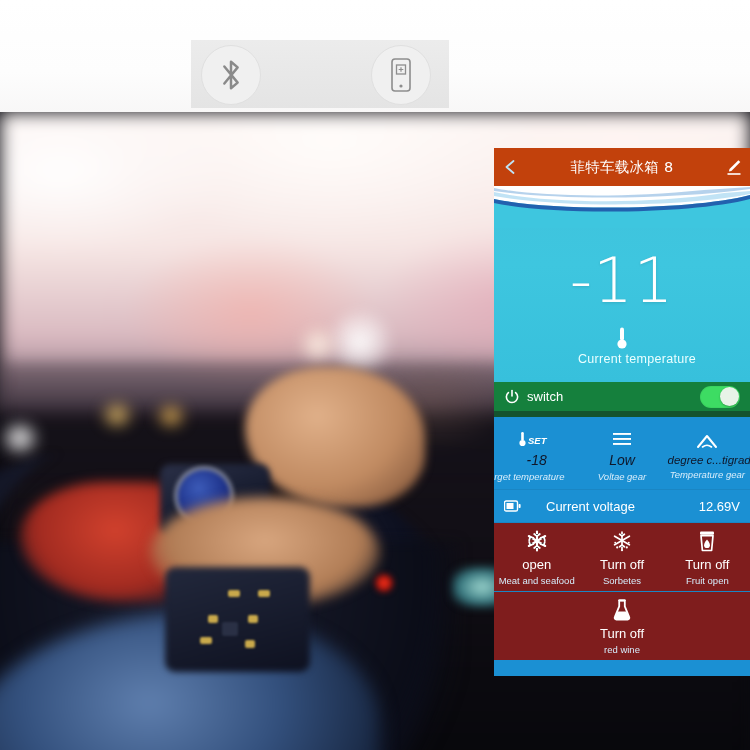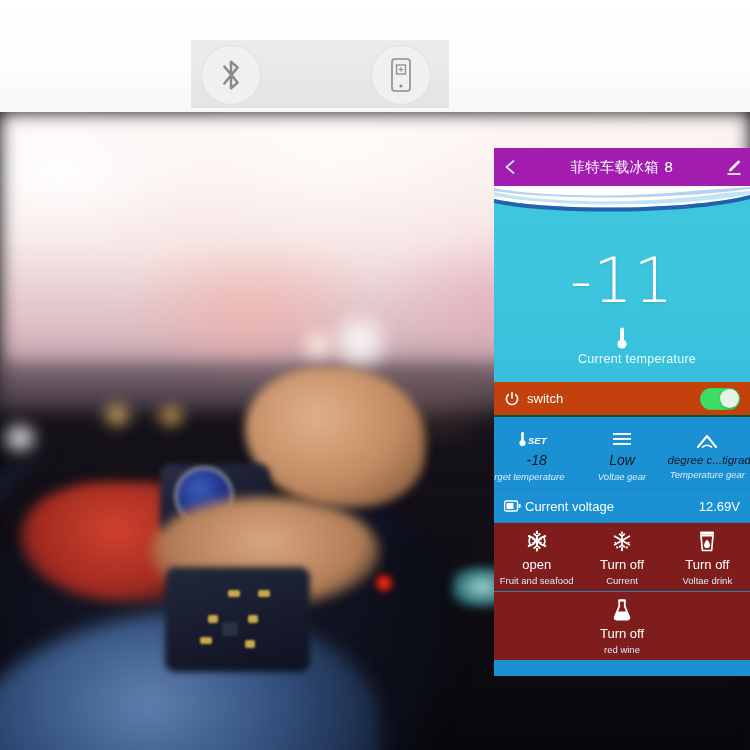--- a/index.html
+++ b/index.html
@@ -129,21 +129,21 @@
     font-size:38px;font-weight:bold;color:#161616;letter-spacing:-1px;margin-left:6px;
     font-family:"Liberation Sans","DejaVu Sans",sans-serif;line-height:1;
   }
 
   
   .app{
     position:absolute;left:494px;top:148px;width:256px;height:528px;overflow:hidden;
     background:#1b90d3;
   }
   .app-header{
-    position:relative;height:38px;background:#a21caf;display:flex;align-items:center;
+    position:relative;height:38px;background:#c2410c;display:flex;align-items:center;
   }
   .hdr-back{position:absolute;left:6px;top:9px;width:20px;height:20px;display:flex;align-items:center;justify-content:center;}
   .hdr-title{
     flex:1;text-align:center;color:#fff;font-size:14.5px;letter-spacing:.3px;
     font-family:"DejaVu Sans","Liberation Sans",sans-serif;
   }
   .hdr-edit{position:absolute;right:6px;top:9px;width:20px;height:20px;}
 
   .hero{
     position:relative;height:196px;
@@ -157,22 +157,22 @@
     font-family:"DejaVu Sans","Liberation Sans",sans-serif;
     text-shadow:0 1px 3px rgba(0,0,0,.12);
   }
   .hero-thermo{position:absolute;left:0;top:140px;width:100%;display:flex;justify-content:center;}
   .hero-label{
     position:absolute;left:15px;top:166px;width:100%;text-align:center;
     color:#eaffff;font-size:12.5px;letter-spacing:.3px;
   }
 
   .row-switch{
-    height:35px;background:#c2410c;display:flex;align-items:center;
-    padding:0 10px;box-sizing:border-box;border-bottom:2px solid #14532d;
+    height:35px;background:#15803d;display:flex;align-items:center;
+    padding:0 10px;box-sizing:border-box;border-bottom:6px solid #14532d;
   }
   .row-switch .lbl{color:#fff;font-size:13px;margin-left:7px;flex:1;}
   .toggle{
     width:40px;height:22px;border-radius:11px;background:#3ddc63;position:relative;flex:0 0 auto;
     box-shadow:inset 0 0 0 1px rgba(0,0,0,.04);
   }
   .toggle .knob{
     position:absolute;right:1.5px;top:1.5px;width:19px;height:19px;border-radius:50%;
     background:#e8f3e8;box-shadow:0 1px 2px rgba(0,0,0,.25);
   }
@@ -187,21 +187,21 @@
   .gear .ic{height:22px;display:flex;align-items:flex-end;justify-content:center;}
   .gear .val{color:#0f172a;font-size:14px;margin-top:5px;white-space:nowrap;}
   .gear .cap{color:#d8edfb;font-size:9.5px;margin-top:3px;white-space:nowrap;}
   .gear.g1 .cap{margin-left:-20px;}
   .gear.g3 .val{font-size:11.5px;margin-left:10px;}
 
   .row-volt{
     height:33px;background:#1b90d3;display:flex;align-items:center;
     padding:0 10px;box-sizing:border-box;border-bottom:1px solid #1a86c4;
   }
-  .row-volt .lbl{color:#fff;font-size:13px;margin-left:4px;flex:1;}
+  .row-volt .lbl{color:#fff;font-size:13px;margin-left:25px;flex:1;}
   .row-volt .val{color:#ffffff;font-size:13px;}
 
   .row-modes{
     height:68px;background:#7f1d1d;display:flex;border-bottom:1px solid #1a86c4;
   }
   .row-modes.single{justify-content:center;border-bottom:none;}
   .mode{
     flex:1;display:flex;flex-direction:column;align-items:center;justify-content:center;
   }
   .row-modes.single .mode{flex:0 0 34%;}
@@ -376,21 +376,21 @@
               <path d="M9.2 5 L12 7.2 L14.8 5"></path>
               <path d="M9.2 19 L12 16.8 L14.8 19"></path>
               <path d="M4.2 11.2 L5.2 8 L8.4 8.9"></path>
               <path d="M19.8 12.8 L18.8 16 L15.6 15.1"></path>
               <path d="M4.2 12.8 L5.2 16 L8.4 15.1"></path>
               <path d="M19.8 11.2 L18.8 8 L15.6 8.9"></path>
             </g>
           </svg>
         </div>
         <div class="val">open</div>
-        <div class="cap">Fruit and seafood</div>
+        <div class="cap">Meat and seafood</div>
       </div>
 
       <div class="mode">
         <div class="ic">
           <svg width="24" height="24" viewBox="0 0 24 24">
             <g stroke="#ffffff" stroke-width="1.7" stroke-linecap="round">
               <path d="M12 3 V20"></path>
               <path d="M4.6 7.2 L19.4 15.8"></path>
               <path d="M19.4 7.2 L4.6 15.8"></path>
               <path d="M9.6 5.2 L12 7 L14.4 5.2"></path>
@@ -399,33 +399,33 @@
             <g fill="#ffffff">
               <circle cx="7.2" cy="18.4" r="1.1"></circle>
               <circle cx="12" cy="21.2" r="1.1"></circle>
               <circle cx="16.8" cy="18.4" r="1.1"></circle>
               <circle cx="5.2" cy="13.6" r=".9"></circle>
               <circle cx="18.8" cy="13.6" r=".9"></circle>
             </g>
           </svg>
         </div>
         <div class="val">Turn off</div>
-        <div class="cap">Current</div>
+        <div class="cap">Sorbetes</div>
       </div>
 
       <div class="mode">
         <div class="ic">
           <svg width="22" height="24" viewBox="0 0 22 24">
             <rect x="4" y="2.5" width="14" height="3.2" rx="1" fill="#ffffff"></rect>
             <path d="M5 6.6 H17 L15.6 21.5 H6.4 Z" fill="none" stroke="#ffffff" stroke-width="1.7" stroke-linejoin="round"></path>
             <path d="M11 10.5 C13.2 13.3 13.9 14.8 13.9 16.2 A2.9 2.9 0 0 1 8.1 16.2 C8.1 14.8 8.8 13.3 11 10.5 Z" fill="#ffffff"></path>
           </svg>
         </div>
         <div class="val">Turn off</div>
-        <div class="cap">Voltae drink</div>
+        <div class="cap">Fruit open</div>
       </div>
     </div>
 
     <div class="row-modes single">
       <div class="mode">
         <div class="ic">
           <svg width="22" height="24" viewBox="0 0 22 24">
             <path d="M8.2 2.5 H13.8 V8.4 L18.2 19.2 A1.7 1.7 0 0 1 16.6 21.6 H5.4 A1.7 1.7 0 0 1 3.8 19.2 L8.2 8.4 Z" fill="none" stroke="#ffffff" stroke-width="1.8" stroke-linejoin="round"></path>
             <path d="M6.6 13.4 H15.4 L18.2 19.4 A1.6 1.6 0 0 1 16.6 21.6 H5.4 A1.6 1.6 0 0 1 3.8 19.4 Z" fill="#ffffff"></path>
             <rect x="7.2" y="1.4" width="7.6" height="1.8" rx=".9" fill="#ffffff"></rect>

